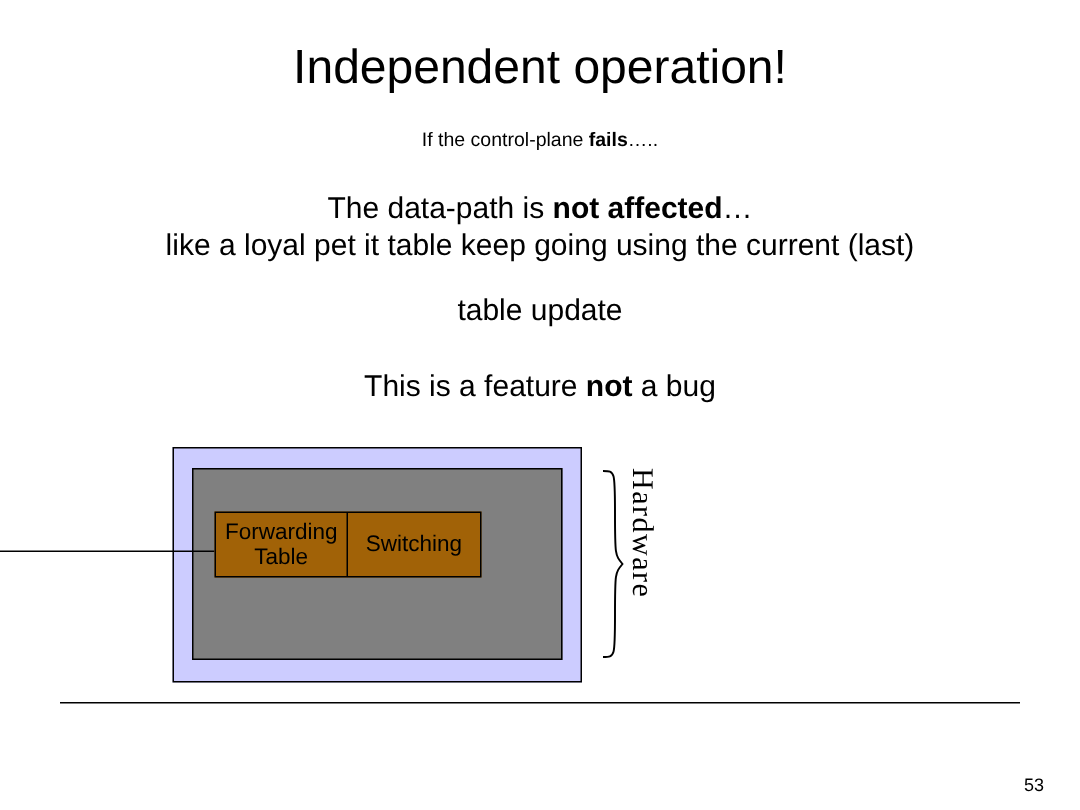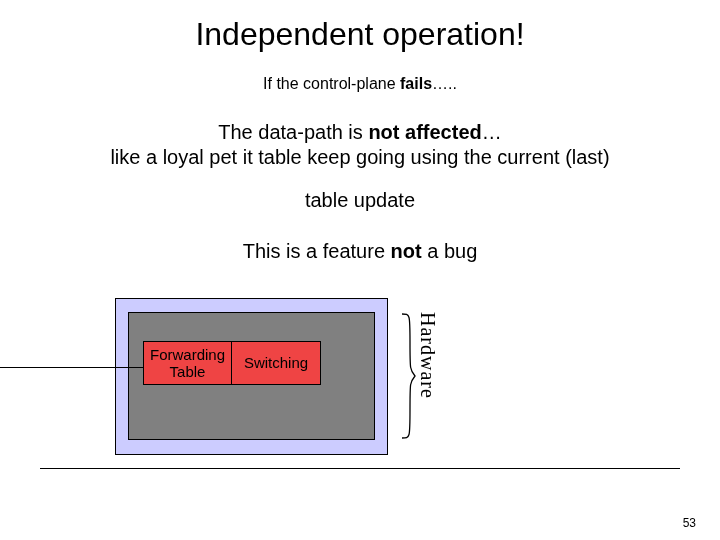--- a/index.html
+++ b/index.html
@@ -10,25 +10,25 @@
     background: #ffffff;
     font-family: Arial, Helvetica, sans-serif;
     color: #000;
     position: relative;
     overflow: hidden;
   }
   .title {
     text-align: center;
     font-size: 32px;
     font-weight: normal;
-    padding-top: 16px;
+    padding-top: 26px;
   }
   .line1 {
     text-align: center;
-    font-size: 16px;
+    font-size: 13px;
     margin-top: 22px;
   }
   .line2, .line3, .line4 {
     text-align: center;
     font-size: 20px;
   }
   .line2 { margin-top: 28px; text-align: center; }
   .line3 { margin-top: 2px; }
   .line4 { margin-top: 20px; }
   .line5 {
@@ -72,21 +72,21 @@
   
   .cells {
     position: absolute;
     left: 143px;
     top: 43px;
     width: 178px;
     height: 44px;
     display: flex;
     border: 1px solid #000;
     box-sizing: border-box;
-    background: #ef4444;
+    background: #a16207;
   }
   .cell {
     flex: 1 1 50%;
     display: flex;
     align-items: center;
     justify-content: center;
     font-size: 15px;
     text-align: center;
     line-height: 1.15;
     box-sizing: border-box;

